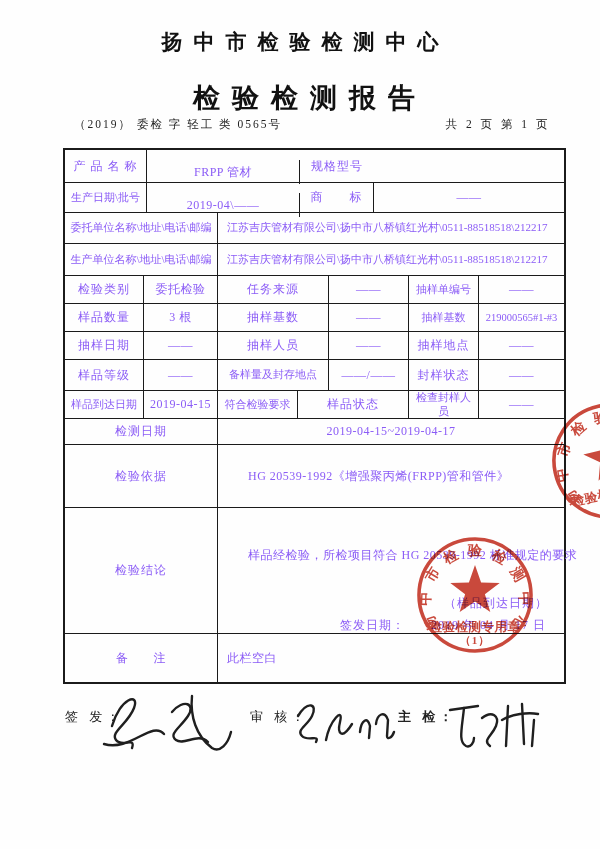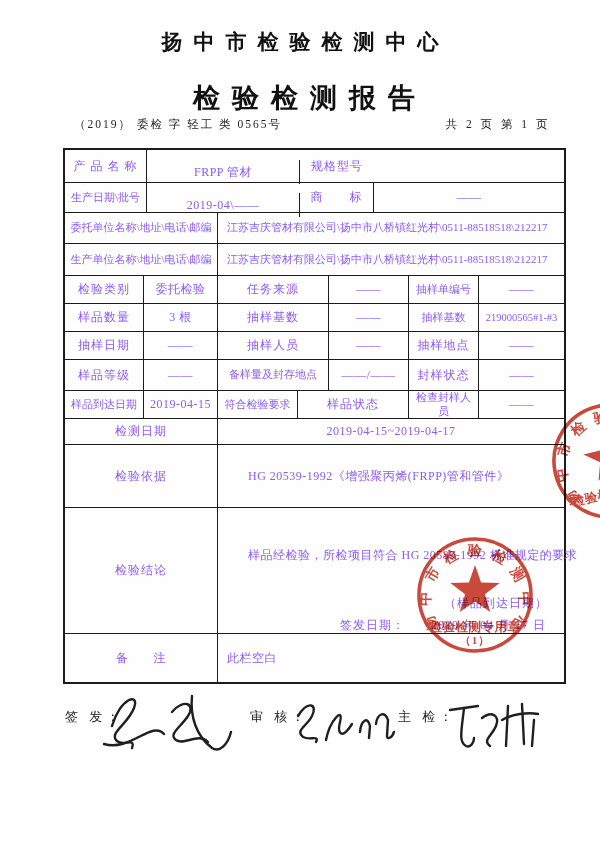--- a/index.html
+++ b/index.html
@@ -188,21 +188,21 @@
   </svg>
 
   <div class="sig-label" style="left:250px; top:708px;">审  核：</div>
   <svg class="sig-svg" style="left:288px; top:694px;" width="115" height="55" viewBox="0 0 115 55" aria-label="吴兆明">
     <path d="M10,22 C20,6 30,10 24,22 C19,32 8,36 14,42 C20,48 32,40 28,48"></path>
     <path d="M38,46 C42,26 56,12 52,28 C49,40 54,46 64,30"></path>
     <path d="M72,38 C73,26 80,22 82,32 L81,44"></path>
     <path d="M88,30 C89,20 97,16 100,26 L99,42 C99,46 104,44 106,38"></path>
   </svg>
 
-  <div class="sig-label" style="left:398px; top:708px;">主  检：</div>
+  <div class="sig-label" style="left:398px; top:708px;font-weight:bold;">主  检：</div>
   <svg class="sig-svg" style="left:444px; top:694px;" width="100" height="62" viewBox="0 0 100 62" aria-label="顾琳">
     <path d="M6,16 L34,12"></path>
     <path d="M20,14 C18,34 14,48 22,52 C27,54 30,48 30,44"></path>
     <path d="M38,24 C48,16 56,22 52,32 C48,42 38,46 46,52"></path>
     <path d="M64,12 L62,52"></path>
     <path d="M58,26 C68,20 84,18 94,20"></path>
     <path d="M78,10 L80,50"></path>
     <path d="M90,26 L88,52"></path>
   </svg>
 

